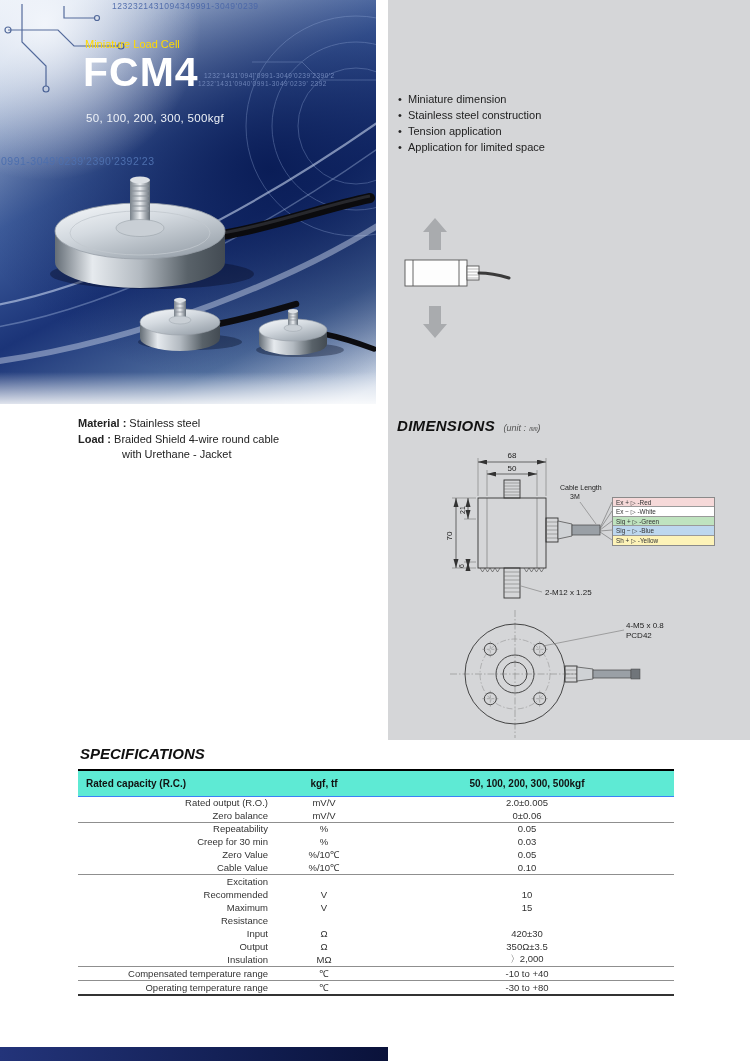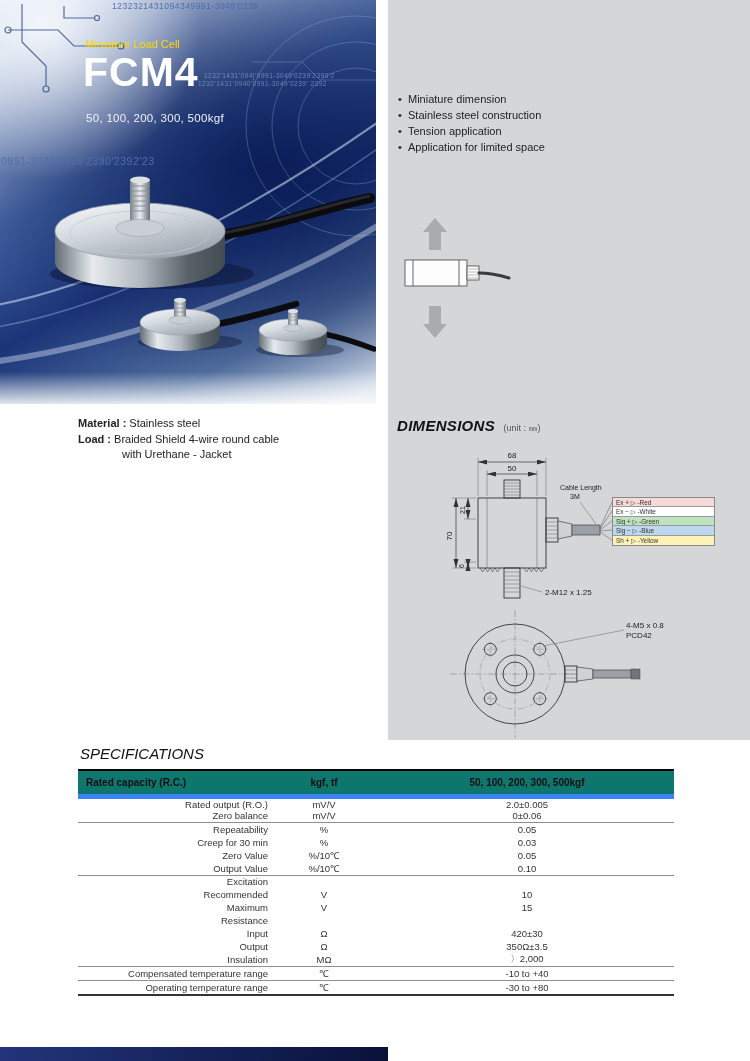--- a/index.html
+++ b/index.html
@@ -27,35 +27,35 @@
 .feature-list{list-style:none;margin-top:11px}
 .feature-list li{font-size:11px;color:#222;line-height:16px;padding-left:10px;position:relative}
 .feature-list li::before{content:"\2022";position:absolute;left:0;top:0}
 .feat-diagram{position:absolute;left:399px;top:218px;width:115px;height:120px}
 
 .material{position:absolute;left:78px;top:416px;font-size:11px;color:#222;line-height:15.5px}
 .material .b{font-weight:bold}
 .material .indent{padding-left:44px}
 
 .dim-head{position:absolute;left:397px;top:417px}
-.dim-head .unit{font-size:9px;color:#555;margin-left:4px}
+.dim-head .unit{font-size:9px;color:#555;font-style:italic;margin-left:4px}
 .dim-drawing{position:absolute;left:400px;top:440px;width:340px;height:300px}
 .dln{stroke:#333;stroke-width:0.9;fill:none}
 .ext{stroke:#777;stroke-width:0.6;fill:none}
 .dim{stroke:#333;stroke-width:0.7;fill:none}
 .dtext{font-family:"Liberation Sans",sans-serif;font-size:8px;fill:#222}
 .small{font-size:7px}
 .wire-legend{position:absolute;left:612px;top:497px;width:103px;border:1px solid #8a8a8a;background:#fff}
 .wire-row{height:9.4px;line-height:9.4px;font-size:6.4px;color:#333;padding-left:3px;border-bottom:1px solid #9a9a9a;white-space:nowrap;overflow:hidden}
 .wire-row:last-child{border-bottom:none}
 
 .spec{position:absolute;left:78px;top:745px;width:596px}
-.spec-title{font-size:15px;font-weight:normal;font-style:italic;color:#111;margin-bottom:7px;padding-left:2px}
+.spec-title{font-size:15px;font-weight:bold;font-style:italic;color:#111;margin-bottom:7px;padding-left:2px}
 table.spec-table{width:100%;border-collapse:collapse;border-top:2px solid #000;border-bottom:2px solid #333;table-layout:fixed}
-.spec-table th{font-size:10px;height:26px;background:#0f766e;border-bottom:5px solid #3b82f6;font-weight:bold;color:#111;text-align:center}
+.spec-table th{font-size:10px;height:26px;background:#5eead4;border-bottom:1px solid #3b82f6;font-weight:bold;color:#111;text-align:center}
 .spec-table th.h1{text-align:left;padding-left:8px;width:190px}
 .spec-table th.h2{width:112px}
 .spec-table td{font-size:9.5px;color:#333;height:13px;padding:0;white-space:nowrap;overflow:hidden}
 td.c1{text-align:right;padding-left:8px}
 td.c2,td.c3{text-align:center}
 tr.sep td{border-bottom:1px solid #8f8f8f}
 td.ind1{padding-left:58px}
 td.ind2{padding-left:50px}
 
 .bottom-bar{position:absolute;left:0;top:1047px;width:388px;height:14px;background:linear-gradient(90deg,#23347a 0%,#101c4e 70%,#0a123a 100%)}
@@ -332,21 +332,21 @@
             <td class="c1">Creep for 30 min</td>
             <td class="c2">%</td>
             <td class="c3">0.03</td>
           </tr>
           <tr>
             <td class="c1 ind1">Zero Value</td>
             <td class="c2">%/10℃</td>
             <td class="c3">0.05</td>
           </tr>
           <tr class="sep">
-            <td class="c1 ind1">Output Value</td>
+            <td class="c1 ind1">Cable Value</td>
             <td class="c2">%/10℃</td>
             <td class="c3">0.10</td>
           </tr>
           <tr>
             <td class="c1">Excitation</td>
             <td class="c2"></td>
             <td class="c3"></td>
           </tr>
           <tr>
             <td class="c1 ind2">Recommended</td>

